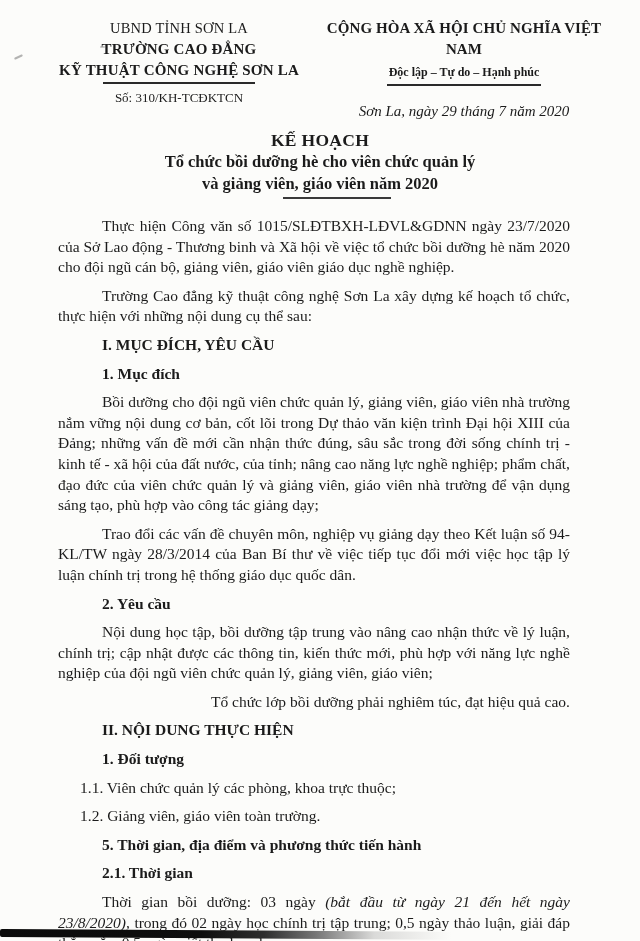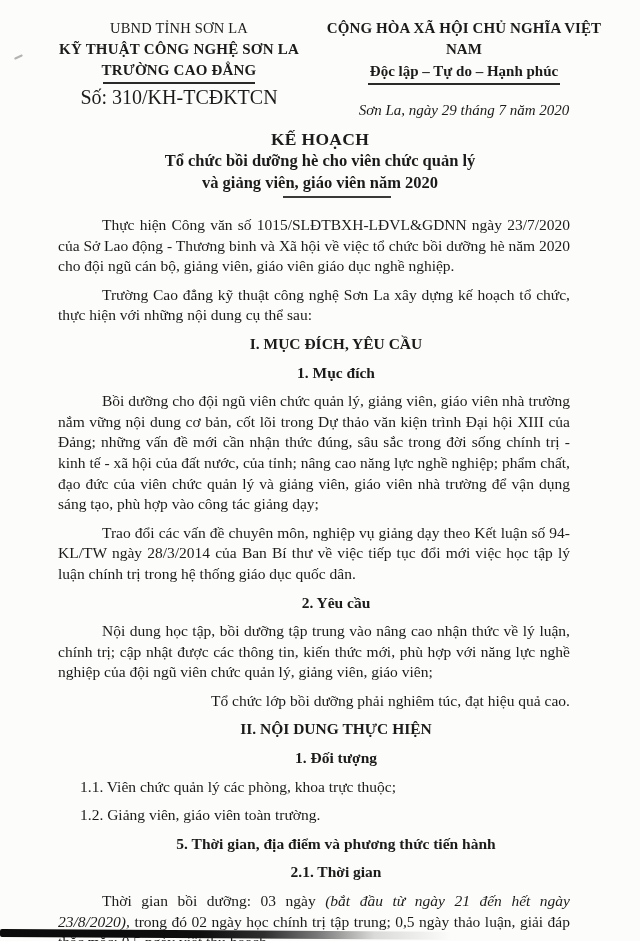--- a/index.html
+++ b/index.html
@@ -19,31 +19,31 @@
   .header { display: flex; padding-top: 18px; }
   .header-left {
     width: 290px;
     margin-left: 34px;
     text-align: center;
     line-height: 21px;
   }
   .issuer-parent { font-size: 14.5px; letter-spacing: 0.2px; }
   .issuer-org { font-size: 15px; font-weight: bold; letter-spacing: 0.2px; }
   .org-rule { width: 152px; height: 2px; background: #2a2a2a; margin: 1px auto 0; }
-  .doc-number { font-size: 20px; margin-top: 3px; }
+  .doc-number { font-size: 13px; margin-top: 3px; }
   .header-right {
     flex: 1;
     text-align: center;
     padding-right: 36px;
     line-height: 21px;
   }
   .country { font-size: 15px; font-weight: bold; letter-spacing: 0.1px; }
   .motto {
     display: inline-block;
-    font-size: 15px; font-weight: bold;
+    font-size: 12px; font-weight: bold;
     border-bottom: 2px solid #2a2a2a;
     padding: 0 2px 1px;
     margin-top: 1px;
   }
   .dateline { font-size: 15px; font-style: italic; margin-top: 15px; }
   
   .title-block { text-align: center; margin-top: 7px; line-height: 22px; }
   .title-kind { font-size: 17.5px; font-weight: bold; letter-spacing: 0.3px; }
   .title-line { font-size: 16.5px; font-weight: bold; }
   .title-rule {
@@ -51,21 +51,21 @@
     margin: 2px auto 0; transform: translateX(17px);
   }
   
   .body-text {
     padding: 9px 62px 0 50px;
     font-size: 15.5px;
     line-height: 20.6px;
     text-align: justify;
   }
   .body-text p { margin: 8px; text-indent: 44px; }
-  .heading  { font-weight: bold; text-indent: 38px; text-align: center; margin-top: 2px !important; }
+  .heading  { font-weight: bold; text-indent: 38px; text-align: left; margin-top: 2px !important; }
   .heading-italic { font-weight: bold; }
   .list-item { text-indent: 22px !important; text-align: left; }
   .no-justify { text-align: right; }
   .it { font-style: italic; }
   
   .scan-speck {
     position: absolute; left: 14px; top: 56px;
     width: 9px; height: 2px; background: rgba(90,90,90,0.45);
     transform: rotate(-25deg); border-radius: 1px;
   }
@@ -89,22 +89,22 @@
 <body>
 
 <div class="page">
 
   <div class="scan-speck"></div>
   <div class="scan-speck2"></div>
 
   <div class="header">
     <div class="header-left">
       <div class="issuer-parent">UBND TỈNH SƠN LA</div>
+      <div class="issuer-org">TRƯỜNG CAO ĐẲNG</div>
       <div class="issuer-org">KỸ THUẬT CÔNG NGHỆ SƠN LA</div>
-      <div class="issuer-org">TRƯỜNG CAO ĐẲNG</div>
       <div class="org-rule"></div>
       <div class="doc-number">Số: 310/KH-TCĐKTCN</div>
     </div>
     <div class="header-right">
       <div class="country">CỘNG HÒA XÃ HỘI CHỦ NGHĨA VIỆT NAM</div>
       <div>
         <span class="motto">Độc lập – Tự do – Hạnh phúc</span>
       </div>
       <div class="dateline">Sơn La, ngày 29 tháng 7 năm 2020</div>
     </div>

